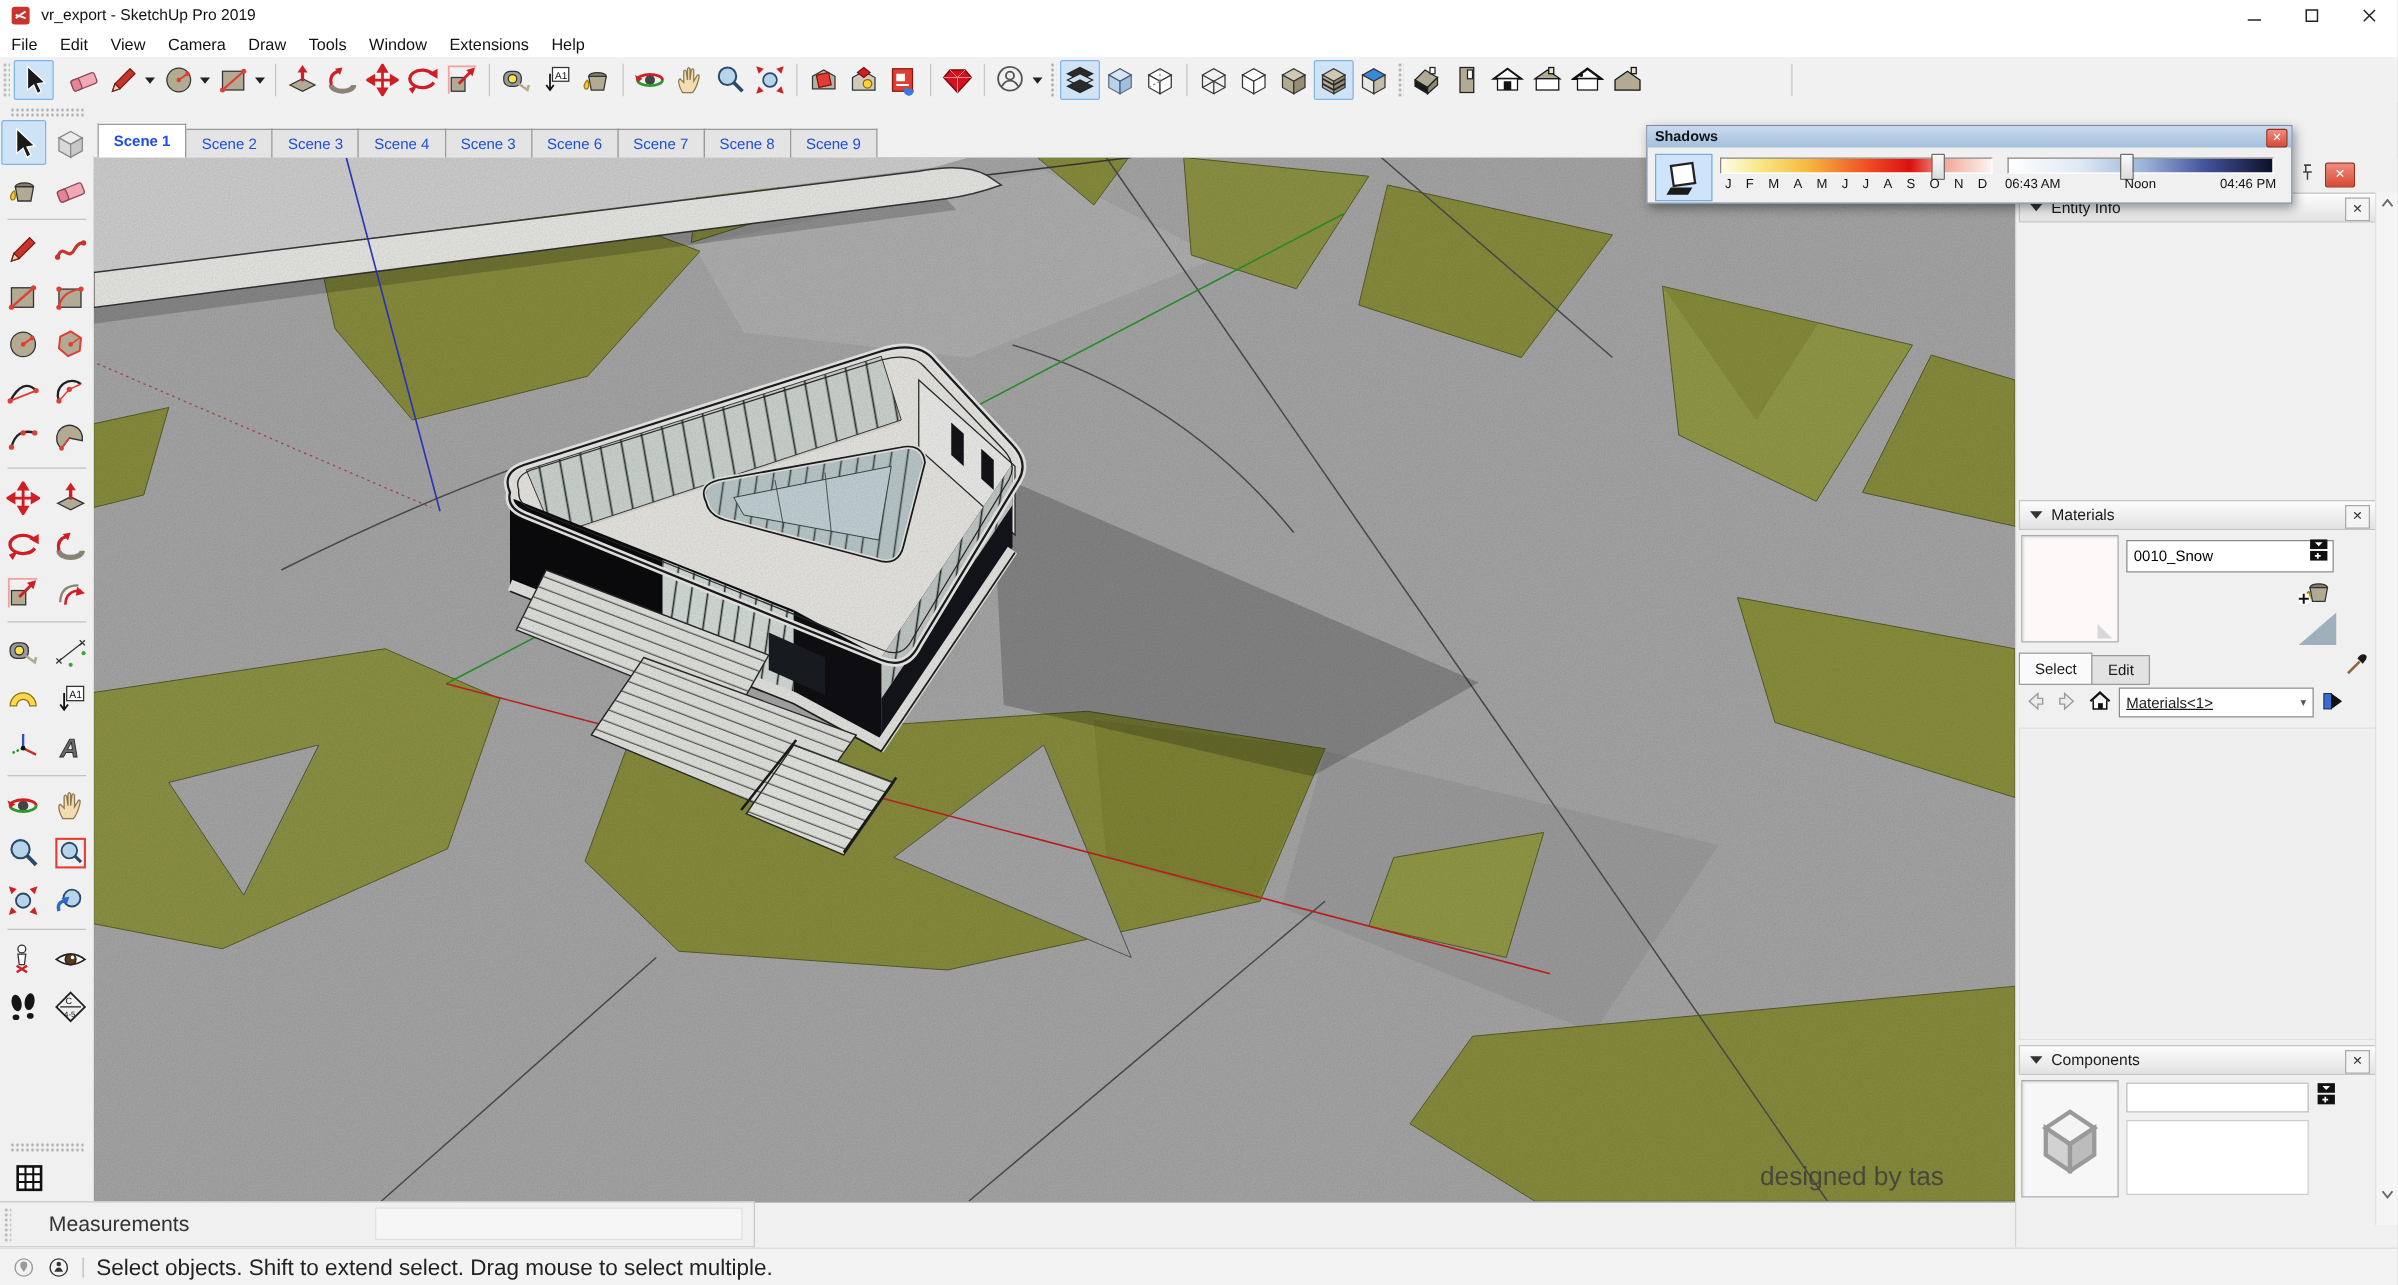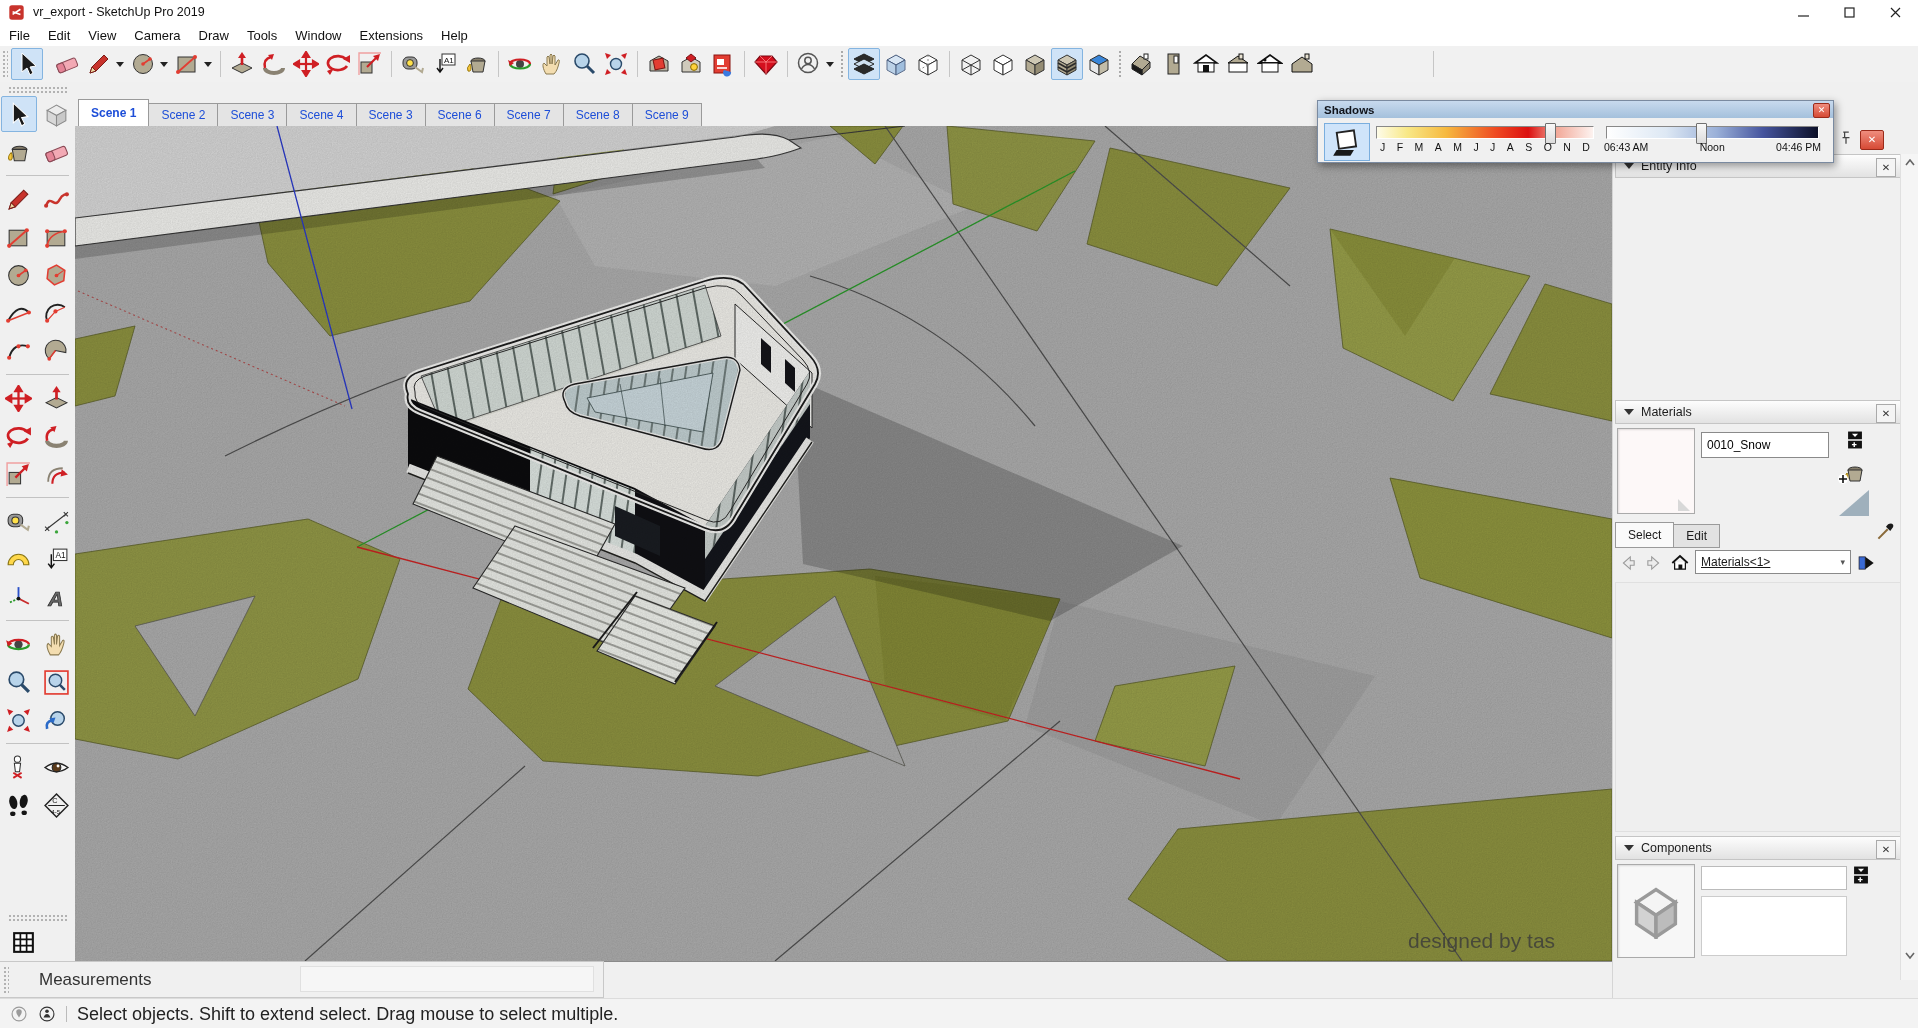--- a/index.html
+++ b/index.html
@@ -1092,41 +1092,41 @@
   <div class="panelhead" style="top:274px">
     <div class="tri"></div>
     <span>Materials</span>
     <div class="pclose">✕</div>
   </div>
   <div class="thumbbox" style="left:4px;top:302px;width:76px;height:84px">
     <svg width="74" height="82">
         <path d="M60 70 l12 12 h-12 Z" fill="#d8d8d8"></path>
       </svg>
   </div>
-  <input class="field" style="left: 88px; top: 306px; width: 128px; height: 26px;" value="0010_Snow">
+  <input class="field" style="left: 88px; top: 306px; width: 166px; height: 26px;" value="0010_Snow">
   <div class="abs" style="left:232px;top:303px"><svg width="20" height="22">
         <use href="#i-dsp"></use>
       </svg></div>
   <div class="abs" style="left:228px;top:334px"><svg width="26" height="26">
         <use href="#i-paint"></use>
       </svg><svg width="11" height="11" style="position:absolute;left:-3px;top:14px">
         <circle cx="5" cy="5" r="5" fill="#fff"></circle>
         <path d="M5 1 v8 M1 5 h8" stroke="#111" stroke-width="1.6"></path>
       </svg></div>
   <div class="abs" style="left:226px;top:364px;width:0;height:0;border-left:30px solid transparent;border-bottom:26px solid #9fb0bc"></div>
 
   <div class="abs" style="left:2px;top:396px;display:flex;align-items:flex-end">
     <div class="mtab active">Select</div>
     <div class="mtab">Edit</div>
   </div>
   <div class="abs" style="left:262px;top:394px"><svg width="22" height="22">
         <use href="#i-eyedrop"></use>
       </svg></div>
 
-  <div class="abs" style="left:4px;top:424px;display:flex;align-items:flex-end;gap:4px">
+  <div class="abs" style="left:4px;top:424px;display:flex;align-items:flex-start;gap:4px">
     <div class="navbtn">
         <svg width="20" height="20">
           <use href="#i-navback"></use>
         </svg>
       </div>
     <div class="navbtn">
         <svg width="20" height="20">
           <use href="#i-navfwd"></use>
         </svg>
       </div>

